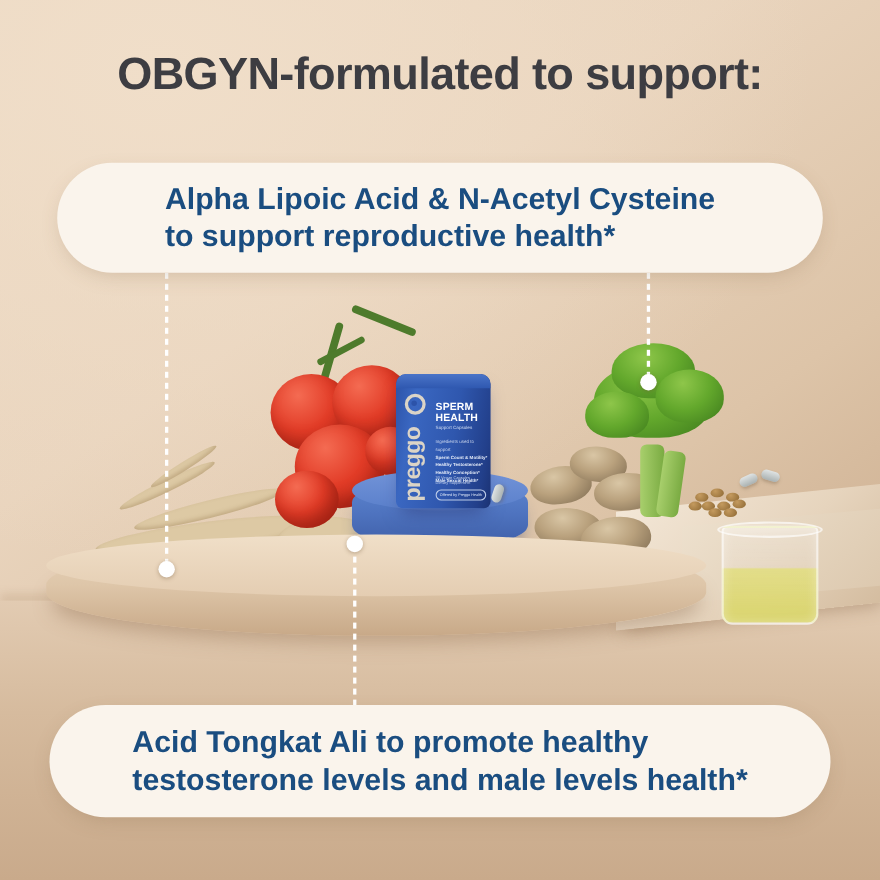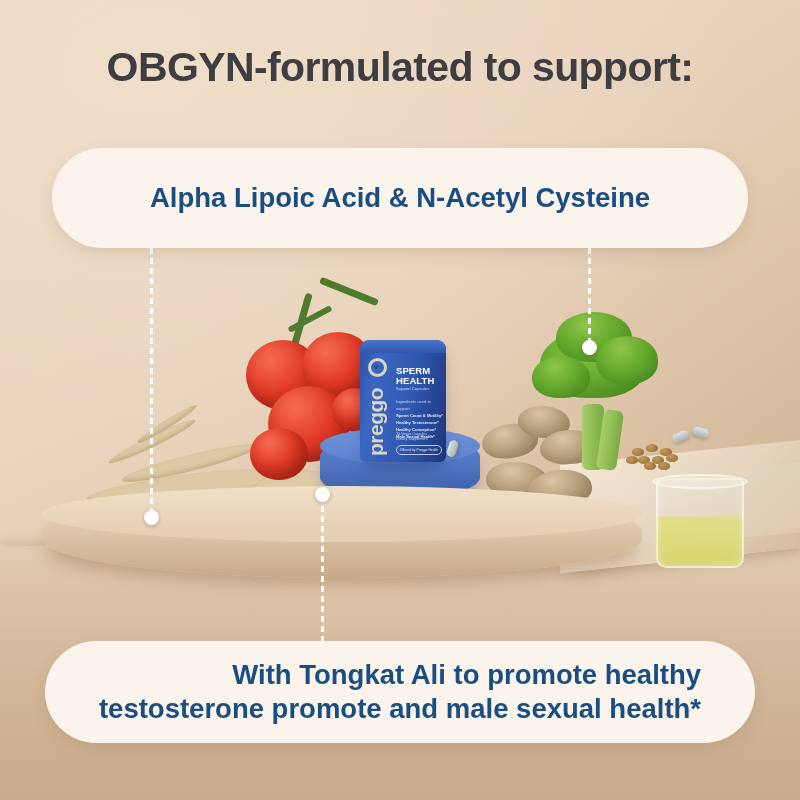--- a/index.html
+++ b/index.html
@@ -175,21 +175,21 @@
     position:absolute;left:118px;top:502px;width:72px;height:34px;
     border-radius:50% 50% 46% 46%;
     background:radial-gradient(ellipse at 48% 34%,#ffffff 0%,#f3ece2 52%,#dccdb8 100%);
     filter:blur(.4px);
   }
 
   
   .card{
     position:absolute;background:#faf4ec;border-radius:999px;
     box-shadow:0 6px 20px -6px rgba(120,88,58,.28);
-    display:flex;align-items:center;justify-content:center;text-align:right;
+    display:flex;align-items:center;justify-content:center;text-align:left;
     color:#1a4d80;font-weight:bold;
   }
   .card-top{left:52px;top:148px;width:696px;height:100px;font-size:27.5px;line-height:1.25;}
   .card-bot{left:45px;top:641px;width:710px;height:102px;font-size:27.5px;line-height:1.25;}
 
   
   .dash{
     position:absolute;width:3px;
     background-image:linear-gradient(#ffffff 58%,rgba(255,255,255,0) 0);
     background-size:3px 10px;background-repeat:repeat-y;
@@ -335,23 +335,24 @@
 
   <div class="dash" style="left:588px;top:248px;height:102px;"></div>
   <div class="dot" style="left:582px;top:340px;"></div>
 
   <div class="dash" style="left:321px;top:496px;height:146px;"></div>
   <div class="dot" style="left:315px;top:487px;"></div>
 
   <div class="card card-top">
     <div>
       <div>Alpha Lipoic Acid &amp; N-Acetyl Cysteine</div>
+      <div>to support reproductive health*</div>
     </div>
   </div>
 
   <div class="card card-bot">
     <div>
-      <div>With Tongkat Ali to promote healthy</div>
-      <div>testosterone promote and male sexual health*</div>
+      <div>Acid Tongkat Ali to promote healthy</div>
+      <div>testosterone levels and male levels health*</div>
     </div>
   </div>
 
 </div>
 
 </body></html>

